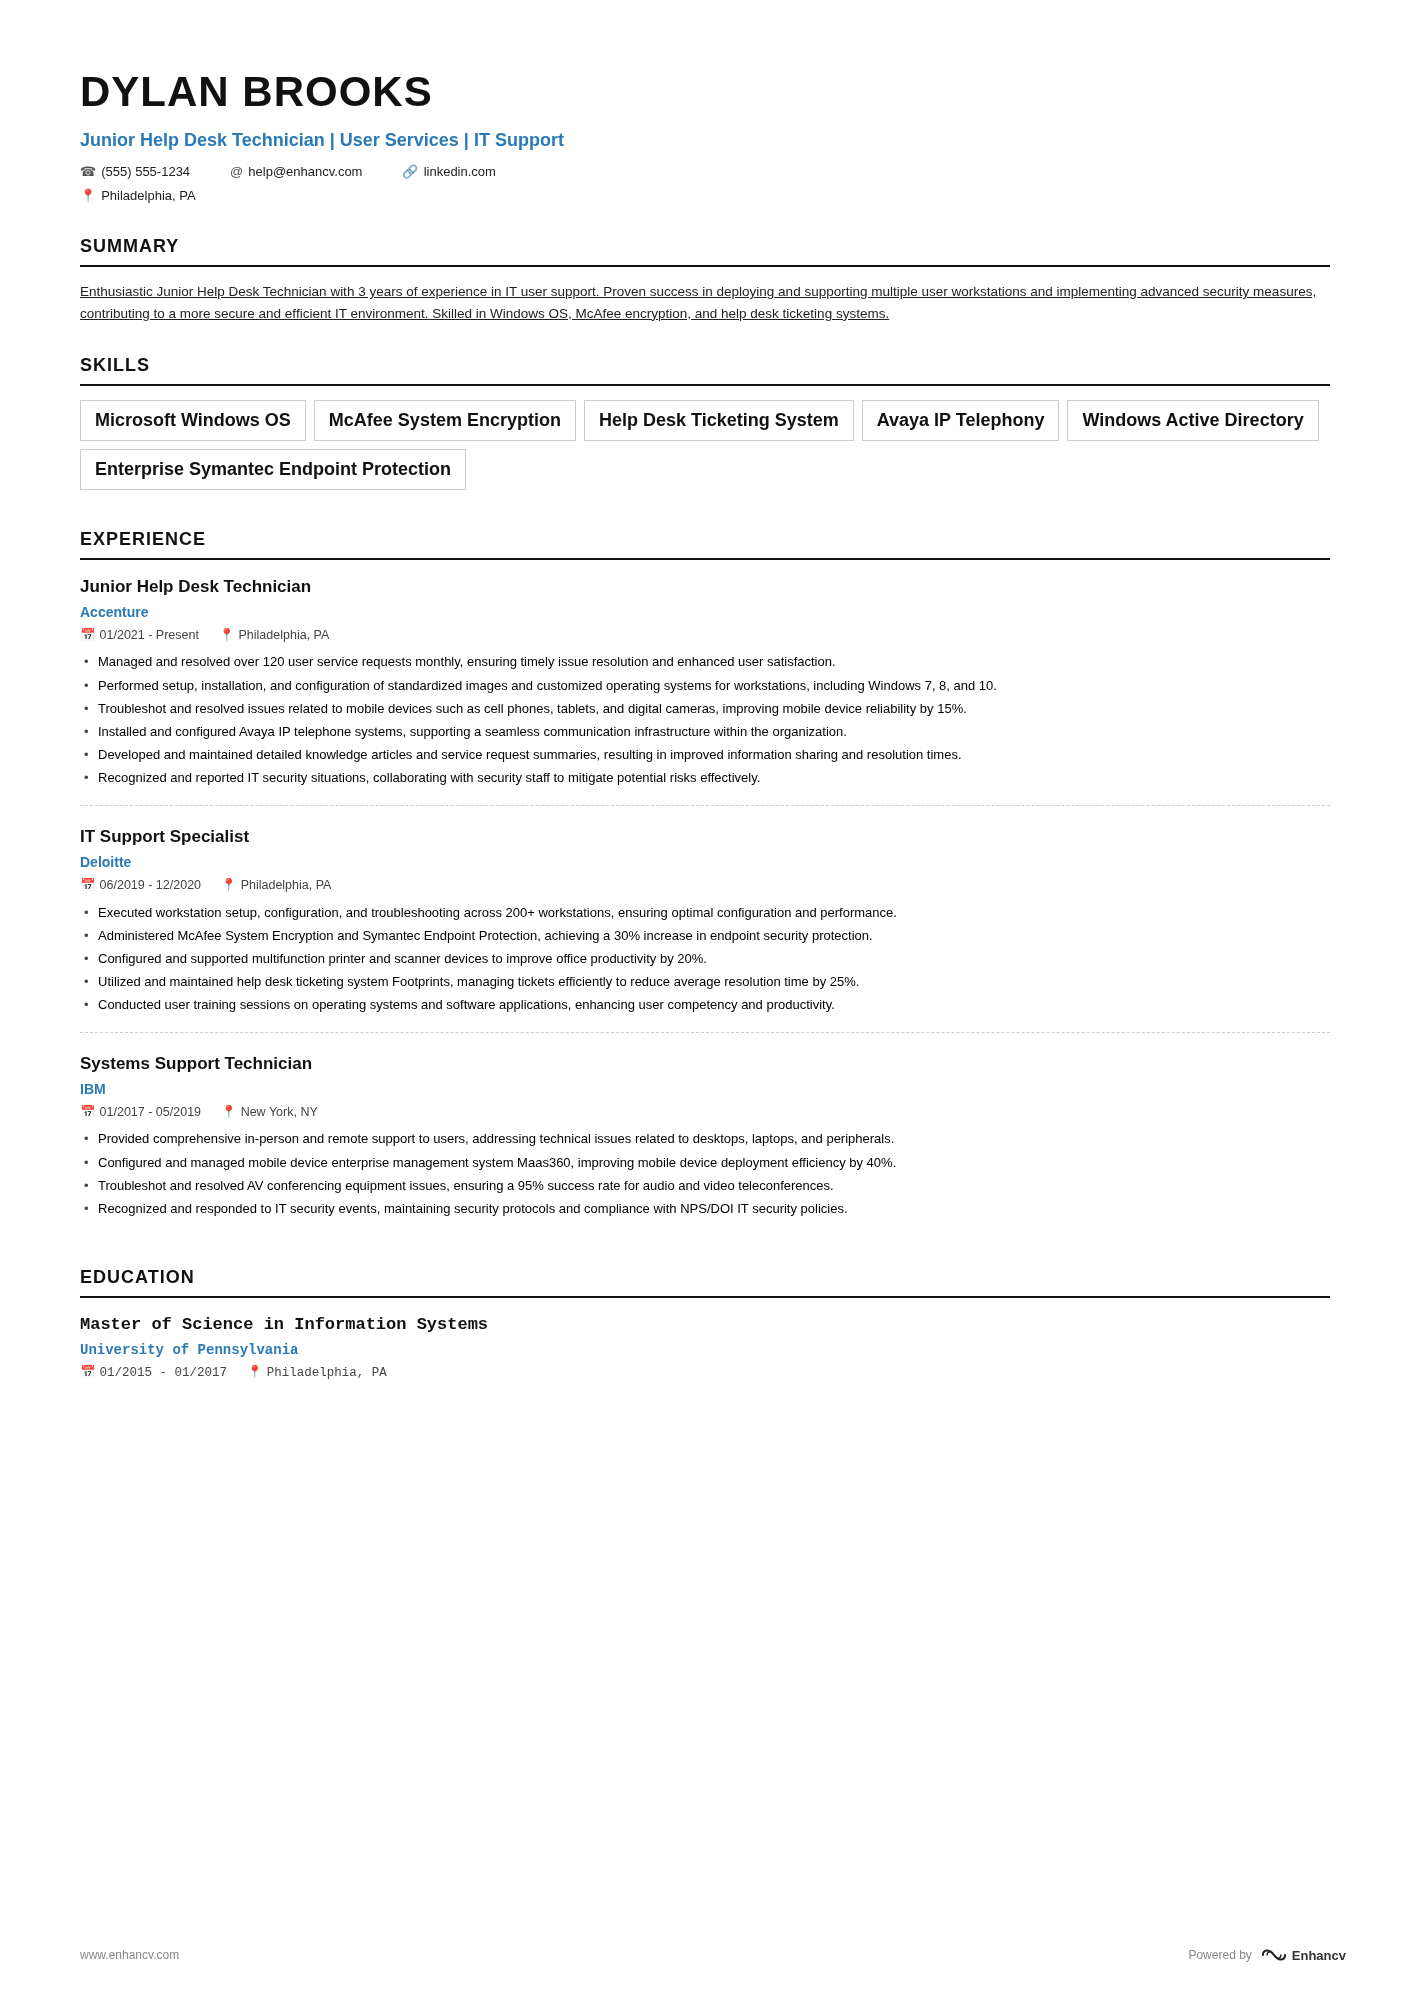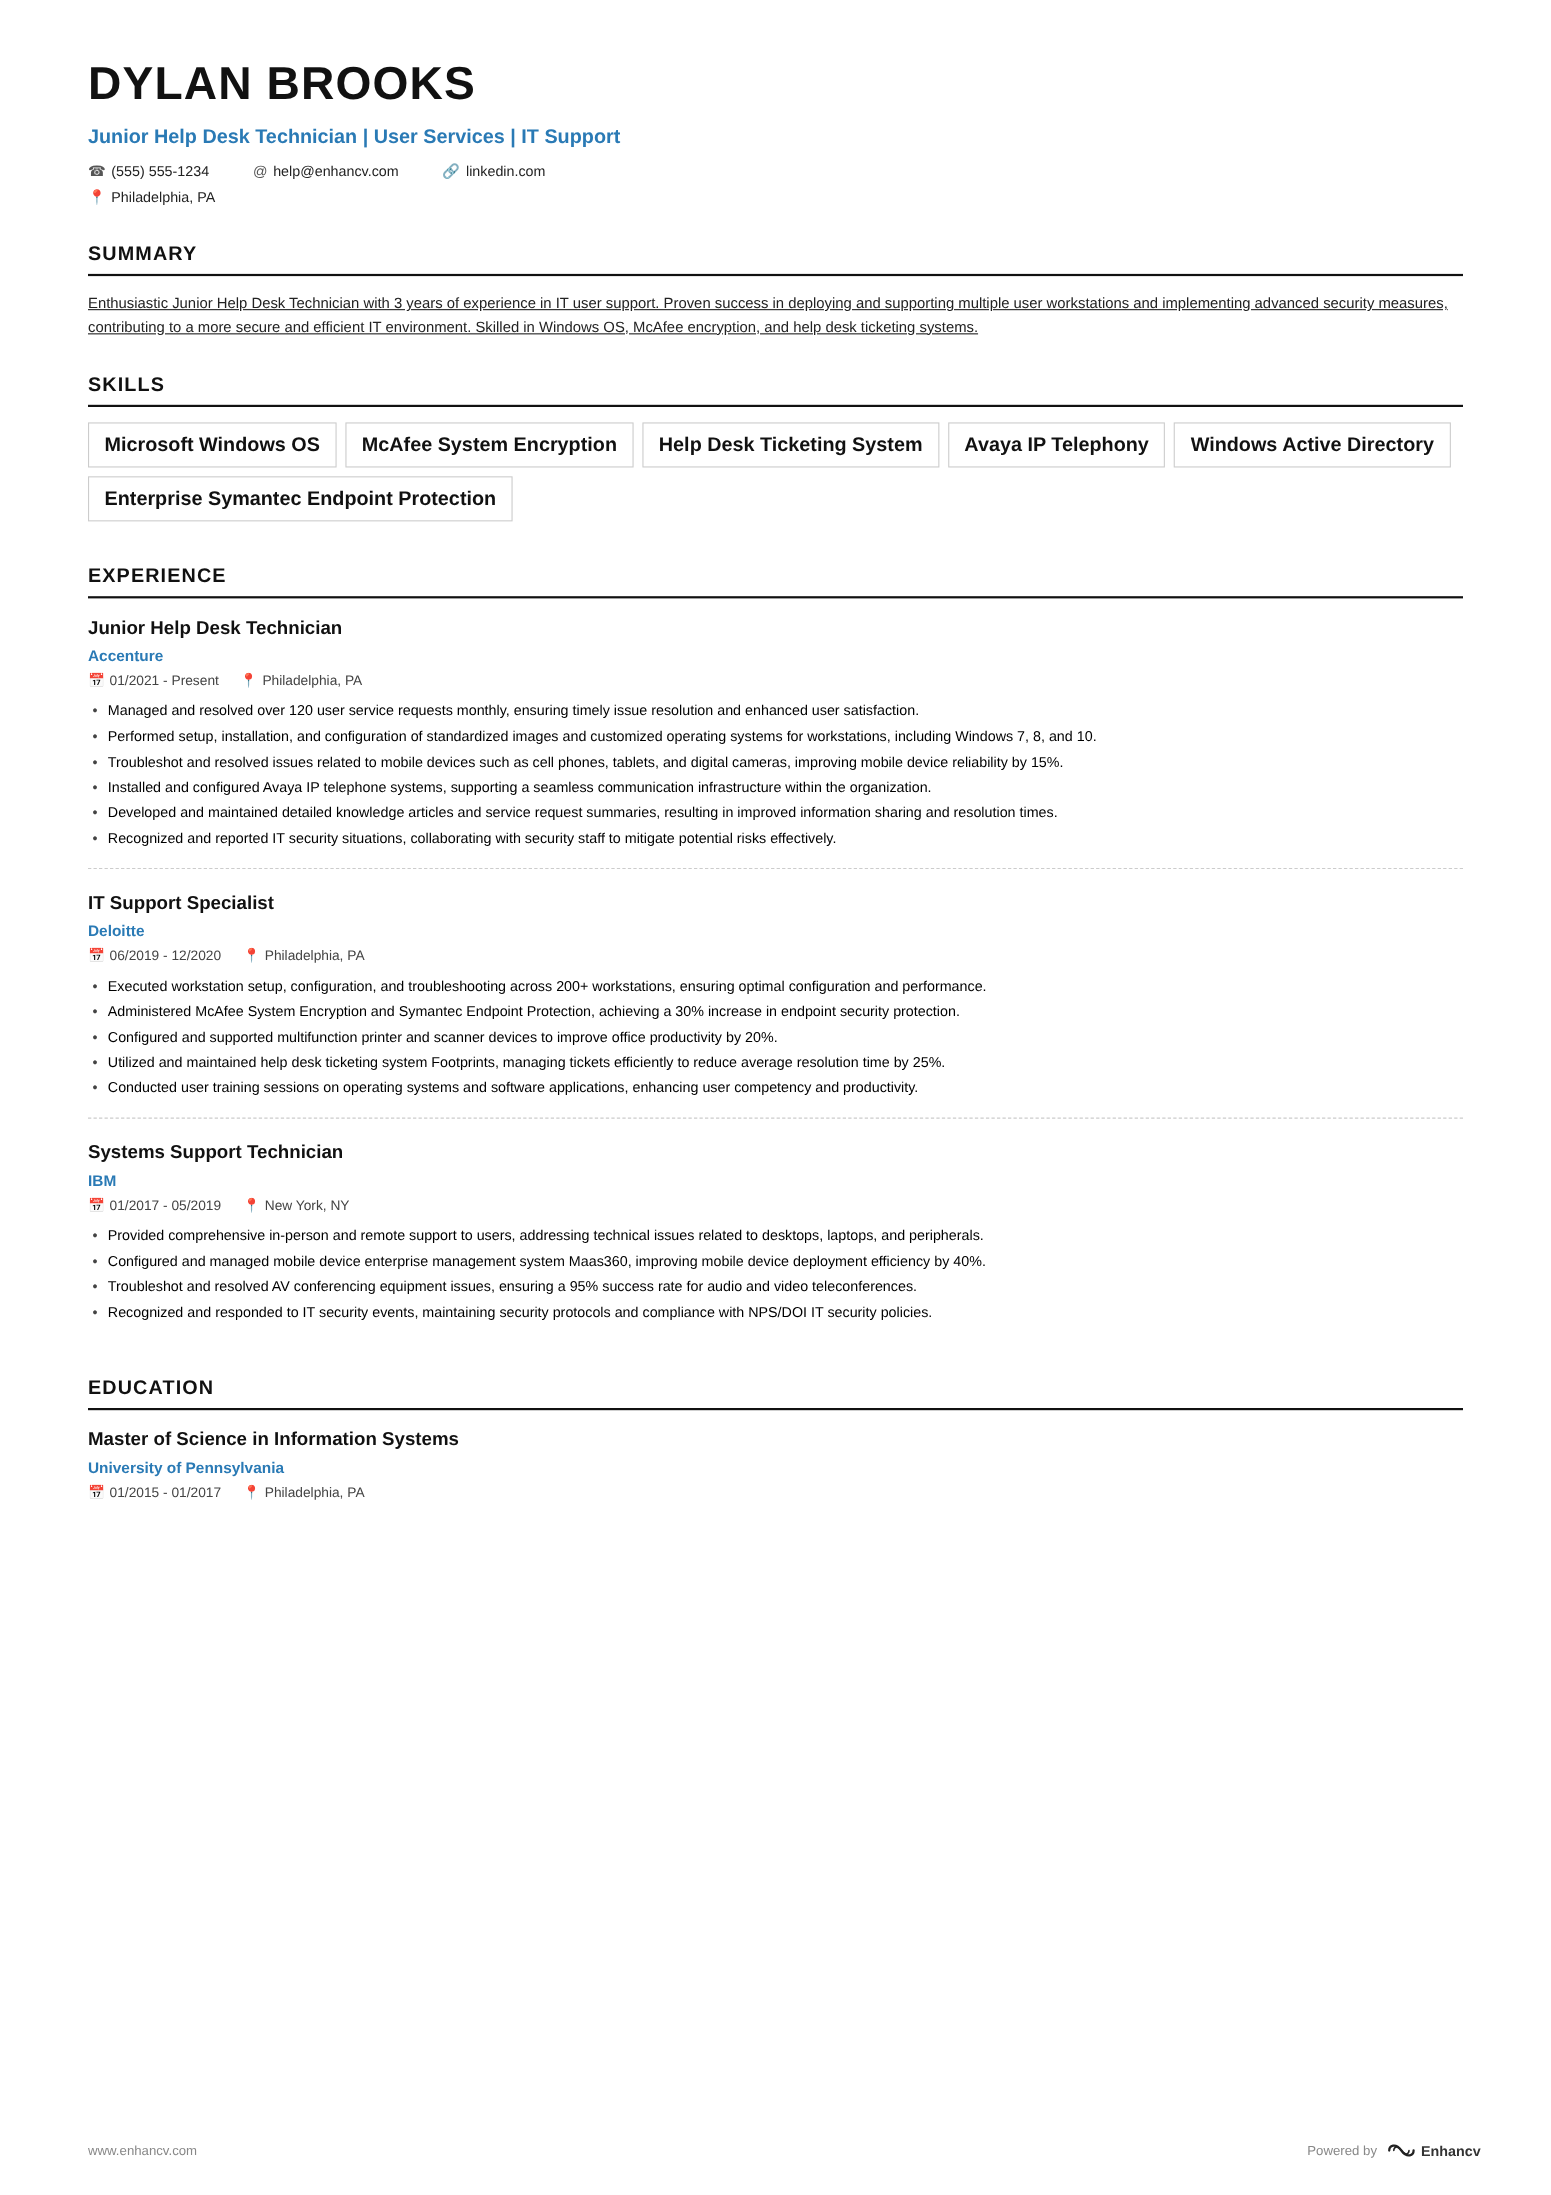--- a/index.html
+++ b/index.html
@@ -7,21 +7,21 @@
       font-family: 'Arial', sans-serif;
       background: #fff;
       color: #222;
       font-size: 14px;
       line-height: 1.5;
     }
     .page {
       width: 1410px;
       min-height: 1995px;
       background: #fff;
-      padding: 44px 80px 60px 80px;
+      padding: 60px 80px 60px 80px;
       position: relative;
     }
     .header-name {
       font-size: 42px;
       font-weight: 900;
       letter-spacing: 1px;
       color: #111;
       text-transform: uppercase;
       margin-bottom: 4px;
     }
@@ -128,20 +128,21 @@
       margin-bottom: 3px;
     }
     .bullet-list li::before {
       content: '•';
       position: absolute;
       left: 4px;
       color: #444;
     }
     .edu-entry {
       margin-bottom: 10px;
+      font-family: Liberation Mono, monospace;
     }
     .edu-degree {
       font-size: 17px;
       font-weight: 700;
       color: #111;
       margin-bottom: 2px;
     }
     .edu-school {
       font-size: 14px;
       font-weight: 700;

